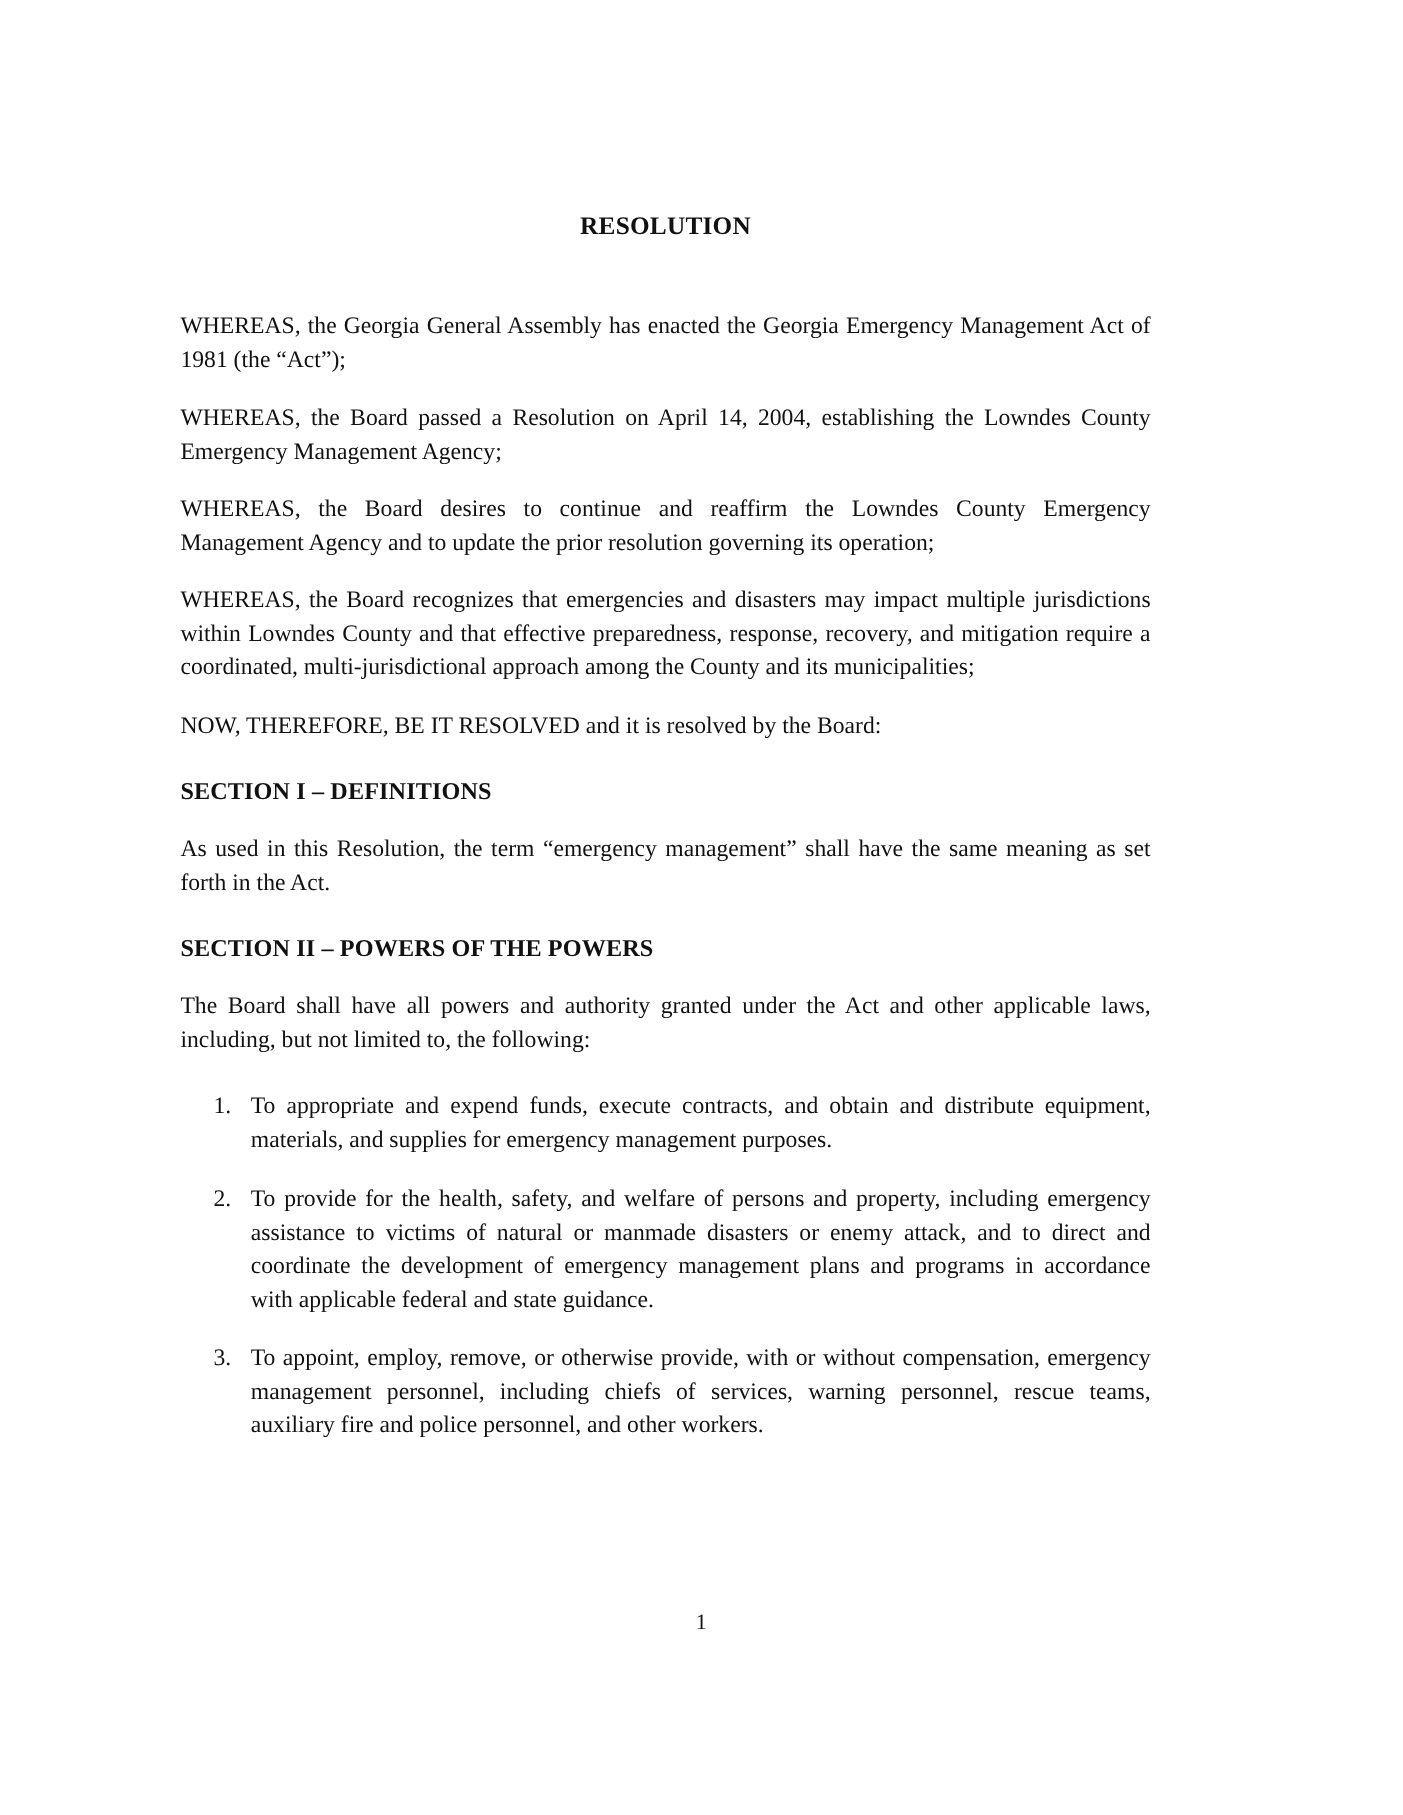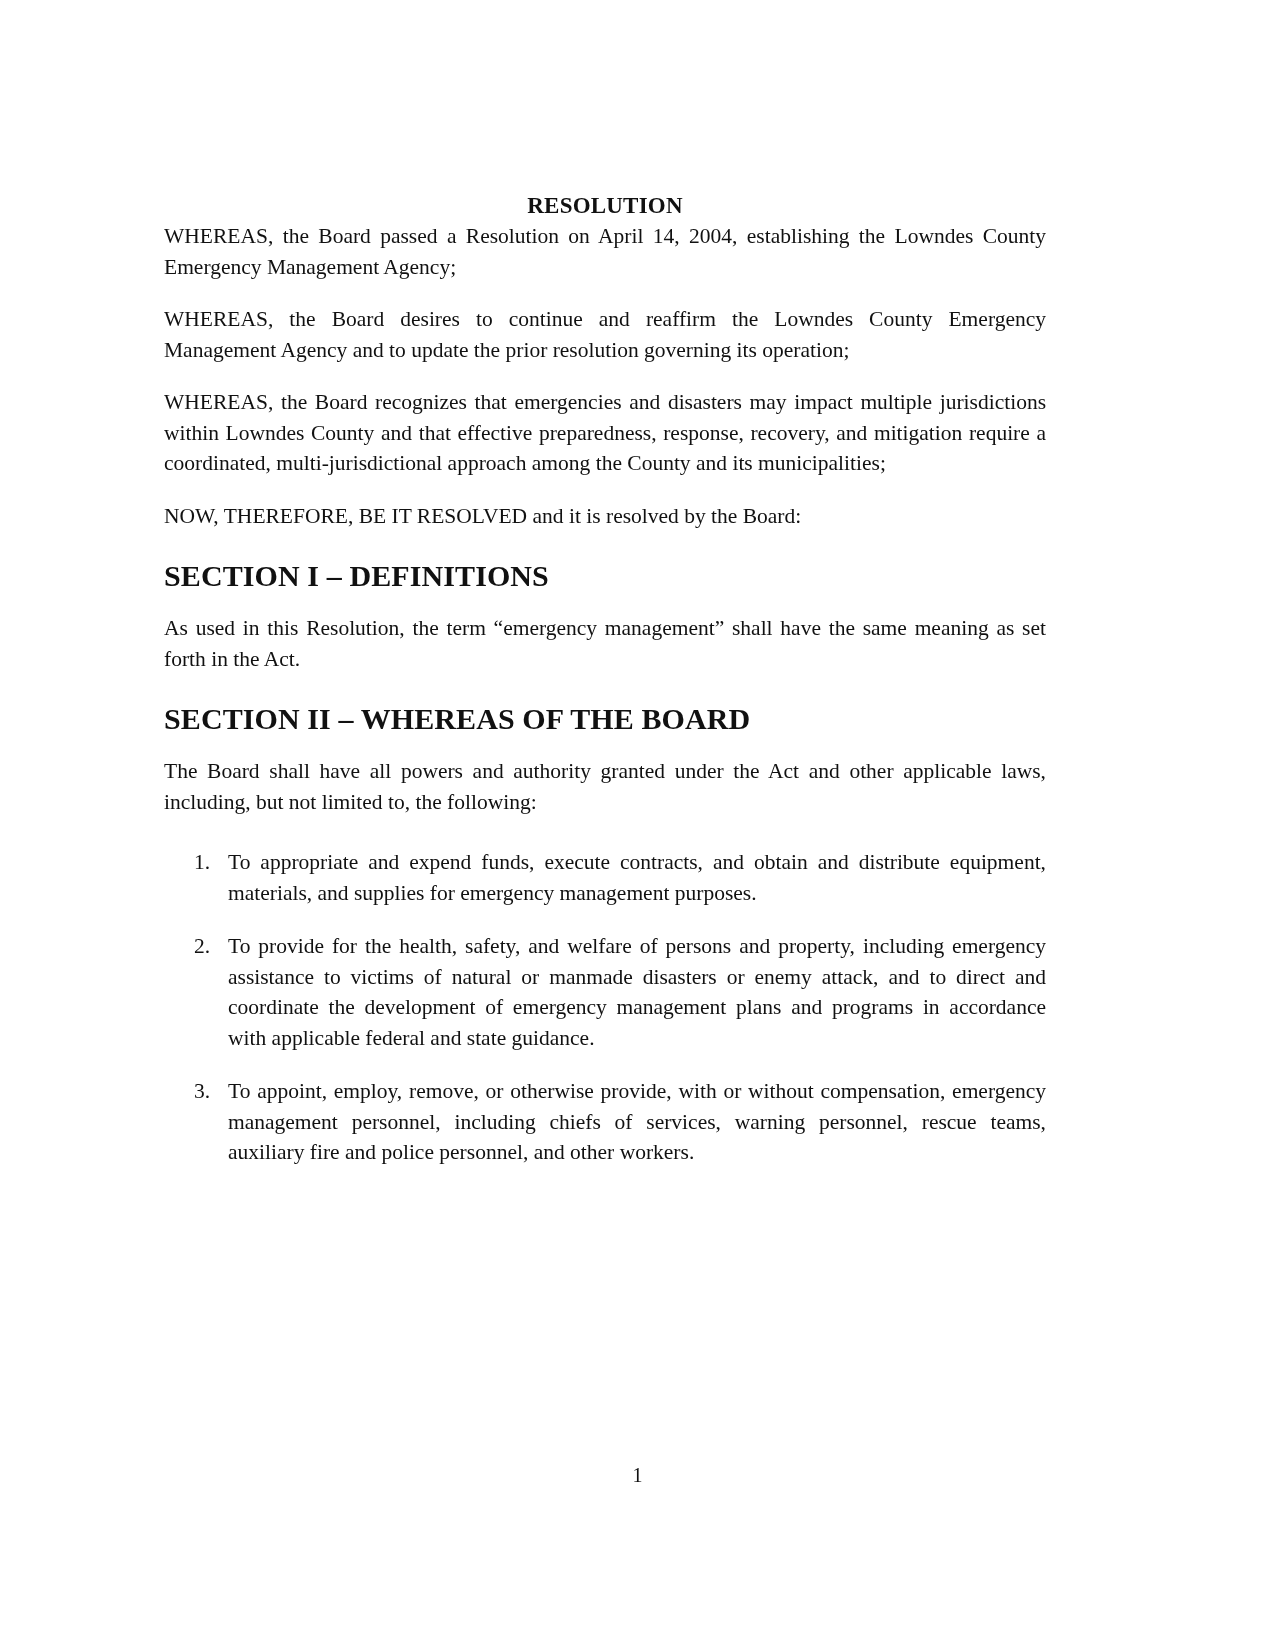--- a/index.html
+++ b/index.html
@@ -46,21 +46,21 @@
     font-size: 21.5px;
     line-height: 30.5px;
     margin: 0 0 22px 0;
     hyphens: none;
   }
   .para-gap-top {
     margin-top: 60px;
   }
   .section-head {
     font-weight: bold;
-    font-size: 30px;
+    font-size: 22px;
     line-height: 30px;
     margin: 0 0 22px 0;
     text-align: left;
     letter-spacing: 0.1px;
   }
   .section-head-spaced {
     margin-top: 30px;
   }
   ol.powers {
     list-style: none;
@@ -100,30 +100,31 @@
 <body>
 
 <div class="page">
 
   <div class="content">
 
     <div class="doc-title">
       <span>RESOLUTION</span>
     </div>
 
+    <p class="para para-gap-top">WHEREAS, the Georgia General Assembly has enacted the Georgia Emergency Management Act of 1981 (the “Act”);</p>
     <p class="para">WHEREAS, the Board passed a Resolution on April 14, 2004, establishing the Lowndes County Emergency Management Agency;</p>
     <p class="para">WHEREAS, the Board desires to continue and reaffirm the Lowndes County Emergency Management Agency and to update the prior resolution governing its operation;</p>
     <p class="para">WHEREAS, the Board recognizes that emergencies and disasters may impact multiple jurisdictions within Lowndes County and that effective preparedness, response, recovery, and mitigation require a coordinated, multi-jurisdictional approach among the County and its municipalities;</p>
 
     <p class="para">NOW, THEREFORE, BE IT RESOLVED and it is resolved by the Board:</p>
 
     <h2 class="section-head section-head-spaced">SECTION I – DEFINITIONS</h2>
     <p class="para">As used in this Resolution, the term “emergency management” shall have the same meaning as set forth in the Act.</p>
 
-    <h2 class="section-head section-head-spaced">SECTION II – WHEREAS OF THE BOARD</h2>
+    <h2 class="section-head section-head-spaced">SECTION II – POWERS OF THE POWERS</h2>
     <p class="para">The Board shall have all powers and authority granted under the Act and other applicable laws, including, but not limited to, the following:</p>
 
     <ol class="powers">
       <li>
         <span class="marker">1.</span>
         <span>To appropriate and expend funds, execute contracts, and obtain and distribute equipment, materials, and supplies for emergency management purposes.</span>
       </li>
       <li>
         <span class="marker">2.</span>
         <span>To provide for the health, safety, and welfare of persons and property, including emergency assistance to victims of natural or manmade disasters or enemy attack, and to direct and coordinate the development of emergency management plans and programs in accordance with applicable federal and state guidance.</span>

